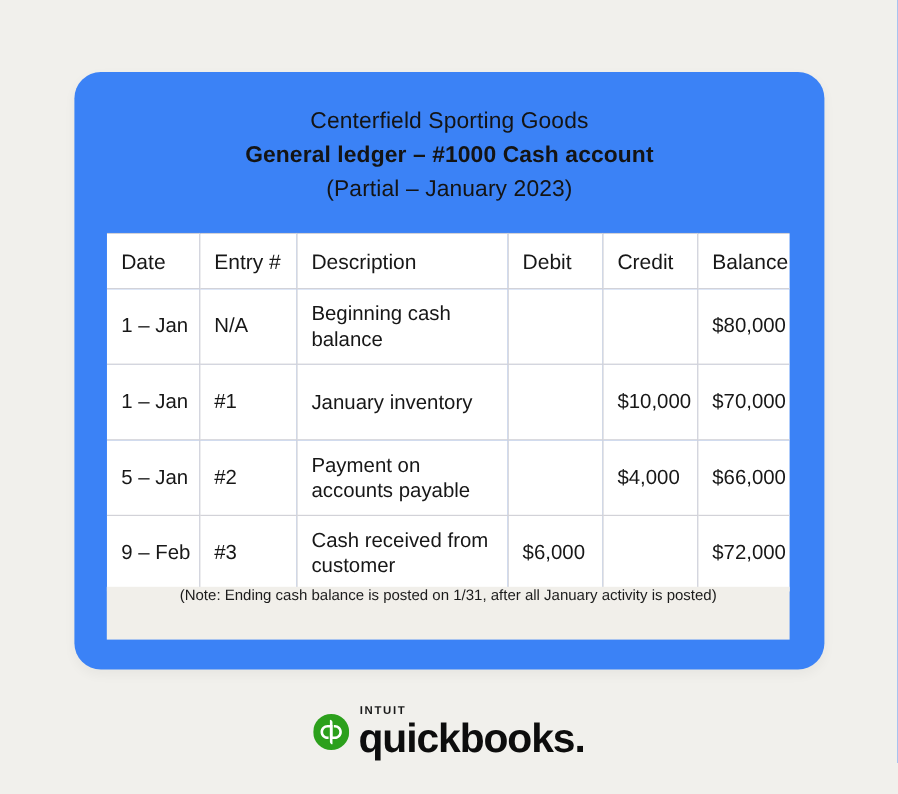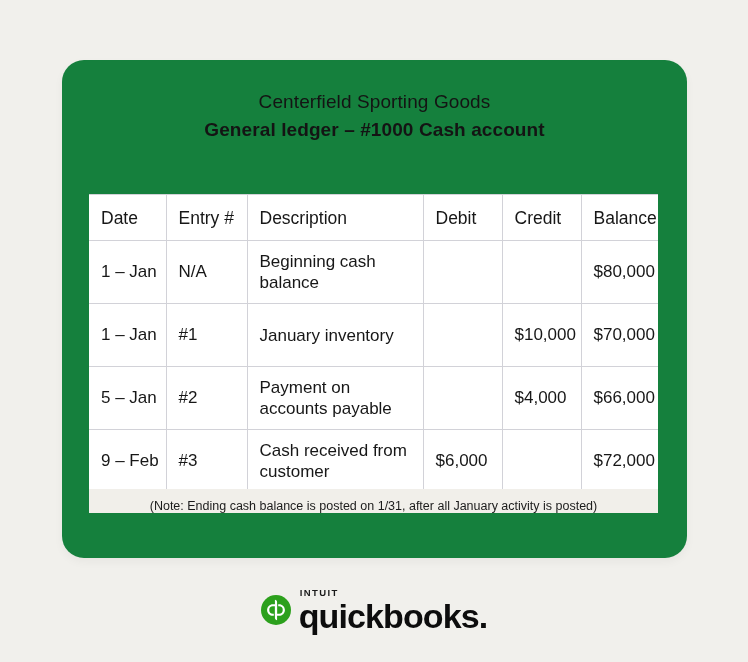--- a/index.html
+++ b/index.html
@@ -17,21 +17,21 @@
     position: relative;
   }
 
   
   .card {
     position: absolute;
     left: 62px;
     top: 60px;
     width: 625px;
     height: 498px;
-    background: #15803d;
+    background: #3b82f6;
     border-radius: 22px;
     box-shadow: 0 4px 10px rgba(0,0,0,0.045);
     overflow: hidden;
   }
 
   
   .titles {
     padding-top: 28px;
     text-align: center;
   }
@@ -98,24 +98,24 @@
     line-height: 21px;
   }
   td.empty { color: transparent; }
 
   
   .note-row {
     position: absolute;
     left: 27px;
     top: 429px;         
     width: 569px;
-    height: 24px;
+    height: 44px;
     background: #F1EFEA;
     display: flex;
-    align-items: flex-end;
+    align-items: flex-start;
     justify-content: center;
   }
   .note-text {
     font-size: 12.5px;
     color: #1B1B1B;
     white-space: nowrap;
   }
 
   
   .logo {
@@ -155,20 +155,21 @@
   }
 </style>
 </head>
 <body>
 
 <div class="card">
 
   <div class="titles">
     <div class="title-line">Centerfield Sporting Goods</div>
     <div class="title-line bold">General ledger – #1000 Cash account</div>
+    <div class="title-line">(Partial – January 2023)</div>
   </div>
 
   <div class="table-wrap">
     <table class="ledger">
       <colgroup>
         <col class="c-date">
           <col class="c-entry">
           <col class="c-desc">
         <col class="c-debit">
           <col class="c-credit">

